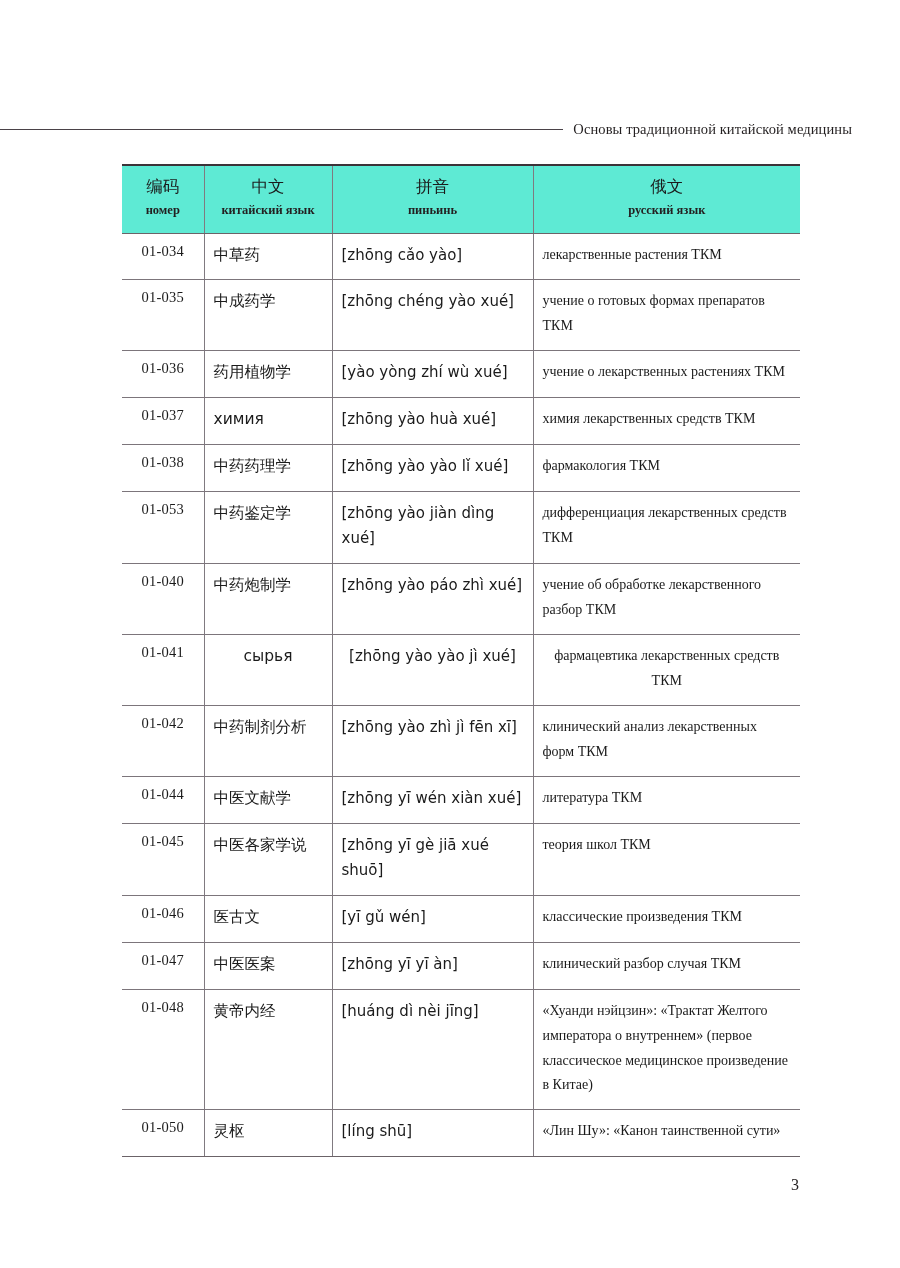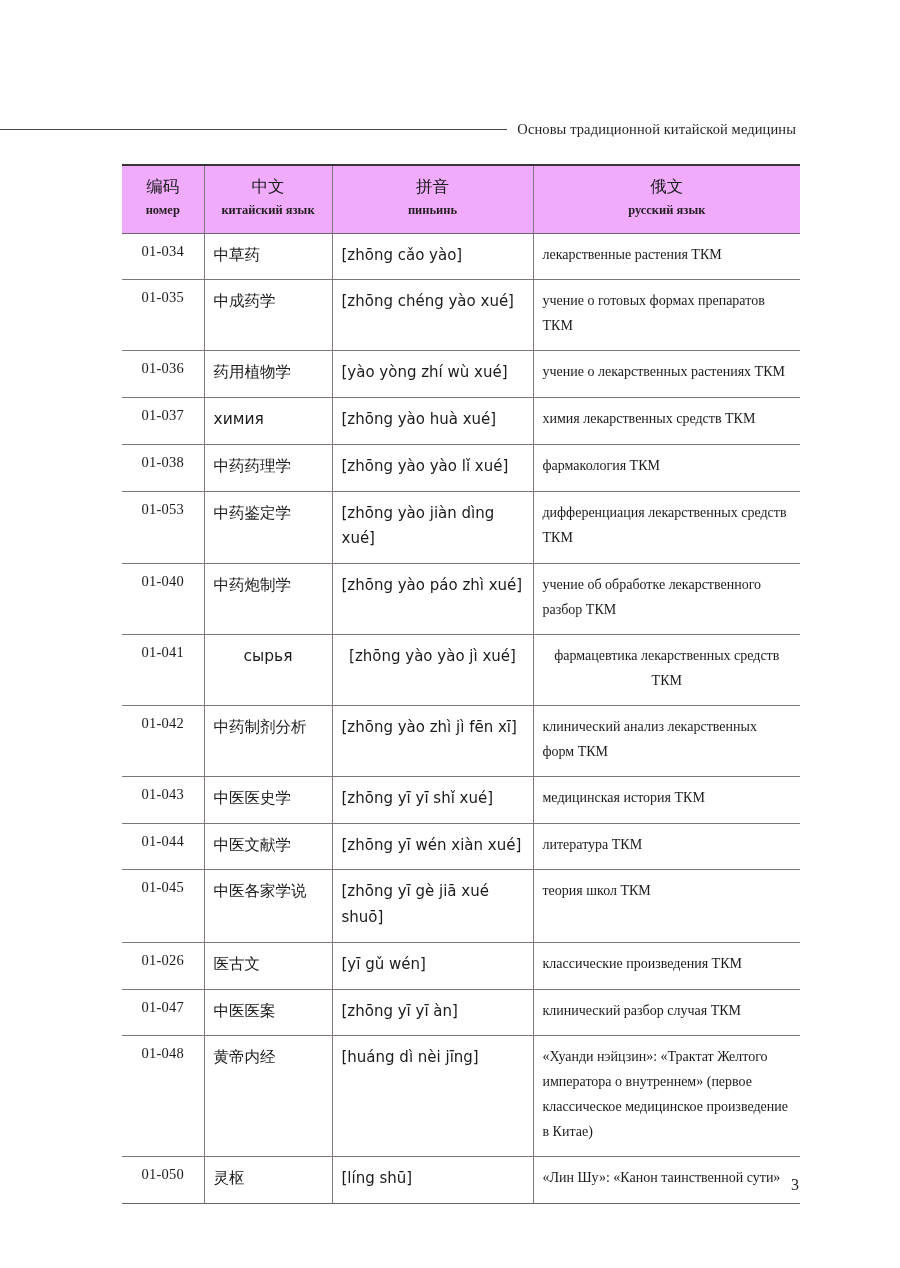--- a/index.html
+++ b/index.html
@@ -29,21 +29,21 @@
   }
   .running-rule {
     flex: 1 1 auto;
     height: 0;
     border-top: 1.6px solid #4a4248;
     margin-top: 1px;
   }
   .running-title {
     flex: 0 0 auto;
     padding-left: 10px;
-    padding-right: 104px;
+    padding-right: 48px;
     font-size: 14.5px;
     letter-spacing: 0.1px;
     white-space: nowrap;
     color: #231f20;
   }
 
   
   .table-wrap {
     position: absolute;
     top: 164px;
@@ -54,21 +54,21 @@
     border-collapse: collapse;
     width: 678px;
     table-layout: fixed;
   }
   table.gloss col.c-code  { width: 82px; }
   table.gloss col.c-hanzi { width: 128px; }
   table.gloss col.c-pinyin{ width: 201px; }
   table.gloss col.c-rus   { width: 267px; }
 
   table.gloss thead th {
-    background: #f0abfc;
+    background: #5eead4;
     border-top: 2.2px solid #3b3338;
     border-bottom: 1.6px solid #6b6368;
     border-left: 1.1px solid #807a80;
     padding: 9px 8px 10px 8px;
     text-align: center;
     vertical-align: middle;
     font-weight: normal;
   }
   table.gloss thead th:first-child { border-left: none; }
 
@@ -241,43 +241,37 @@
           <td class="rus">фармацевтика лекарственных средств ТКМ</td>
         </tr>
 
         <tr class="tall-42">
           <td class="code">01-042</td>
           <td class="hanzi">中药制剂分析</td>
           <td class="pinyin">[zhōng yào zhì jì fēn xī]</td>
           <td class="rus">клинический анализ лекарственных форм ТКМ</td>
         </tr>
 
-        <tr>
-          <td class="code">01-043</td>
-          <td class="hanzi">中医医史学</td>
-          <td class="pinyin">[zhōng yī yī shǐ xué]</td>
-          <td class="rus">медицинская история ТКМ</td>
-        </tr>
 
         <tr>
           <td class="code">01-044</td>
           <td class="hanzi">中医文献学</td>
           <td class="pinyin">[zhōng yī wén xiàn xué]</td>
           <td class="rus">литература ТКМ</td>
         </tr>
 
         <tr class="tall-45">
           <td class="code">01-045</td>
           <td class="hanzi">中医各家学说</td>
           <td class="pinyin">[zhōng yī gè jiā xué shuō]</td>
           <td class="rus">теория школ ТКМ</td>
         </tr>
 
         <tr>
-          <td class="code">01-026</td>
+          <td class="code">01-046</td>
           <td class="hanzi">医古文</td>
           <td class="pinyin">[yī gǔ wén]</td>
           <td class="rus">классические произведения ТКМ</td>
         </tr>
 
         <tr>
           <td class="code">01-047</td>
           <td class="hanzi">中医医案</td>
           <td class="pinyin">[zhōng yī yī àn]</td>
           <td class="rus">клинический разбор случая ТКМ</td>

